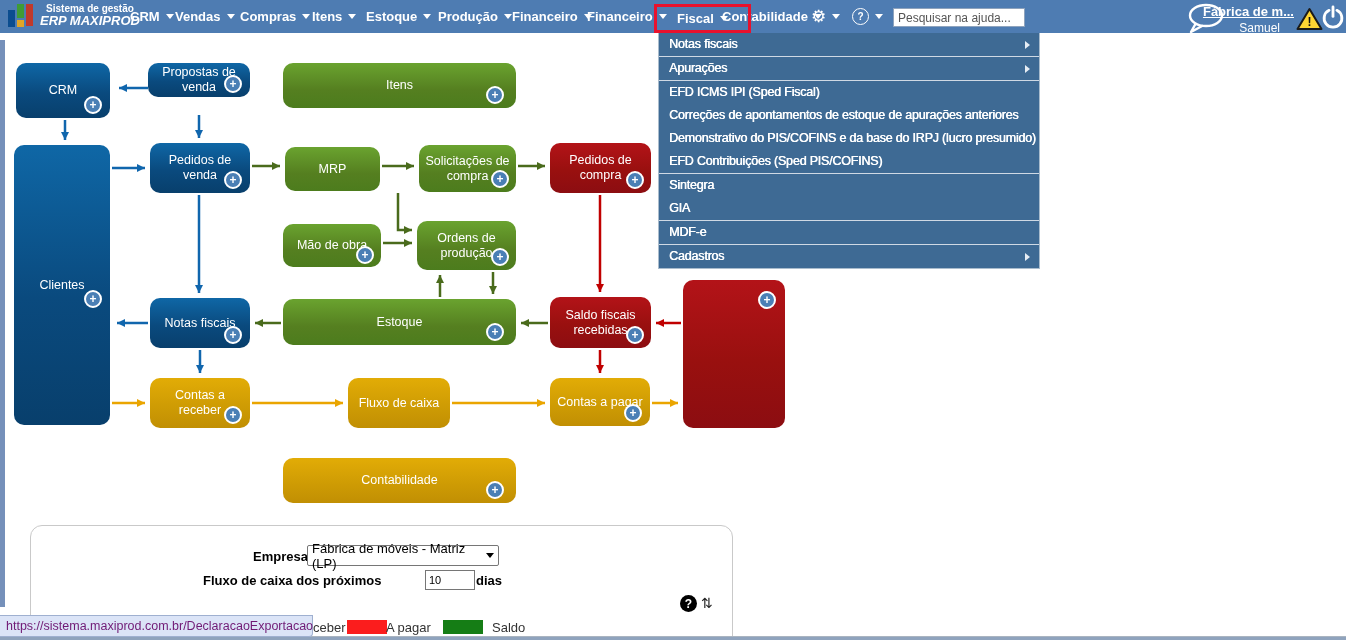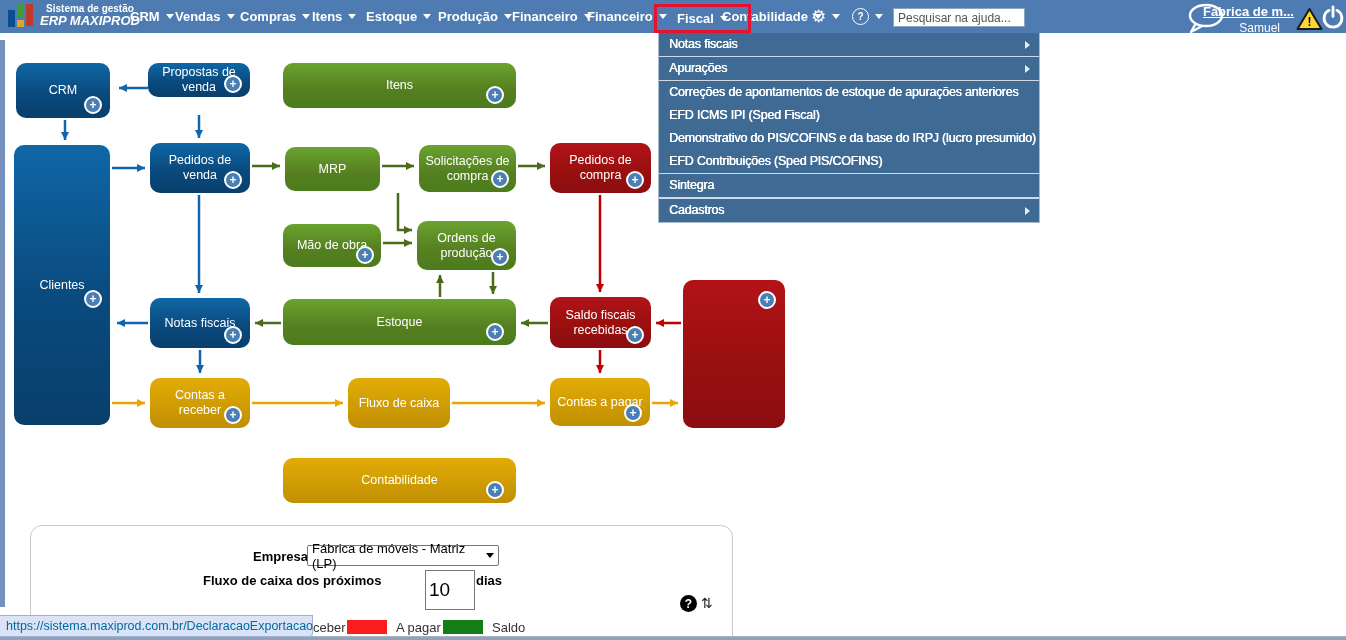--- a/index.html
+++ b/index.html
@@ -61,33 +61,33 @@
   
   .panel{position:absolute;left:30px;top:525px;width:701px;height:140px;background:#fff;
          border:1px solid #c9c9c9;border-radius:12px;z-index:0;}
   .flabel{position:absolute;font-size:13px;font-weight:700;color:#000;z-index:1;}
   .select-box{position:absolute;left:307px;top:545px;width:192px;height:21px;border:1px solid #767676;
               border-radius:2px;background:#fff;display:flex;align-items:center;font-size:13px;color:#000;
               padding:0 4px;box-sizing:border-box;cursor:pointer;z-index:1;}
   .select-box .sel-caret{margin-left:auto;width:0;height:0;border-left:4px solid transparent;
               border-right:4px solid transparent;border-top:5px solid #000;}
   .num-input{position:absolute;left:425px;top:570px;width:42px;height:18px;border:1px solid #767676;
-             font-size:19px;padding:10px 3px;z-index:1;}
+             font-size:11px;padding:0 3px;z-index:1;}
   .help-dot{position:absolute;left:680px;top:595px;width:17px;height:17px;border-radius:50%;background:#000;
             color:#fff;font-size:12px;font-weight:700;display:flex;align-items:center;justify-content:center;
             cursor:pointer;z-index:1;}
   .refresh{position:absolute;left:701px;top:595px;font-size:14px;color:#222;cursor:pointer;z-index:1;}
   
   .legend-label{position:absolute;font-size:13px;color:#333;z-index:1;}
   .swatch{position:absolute;width:40px;height:14px;z-index:1;}
   .sw-red{background:#fb1d1d;}
   .sw-green{background:#157d15;}
   .tooltip{position:absolute;left:0;top:615px;width:300px;height:20px;background:#dbe4f7;
            border:1px solid #9fb0d0;border-left:none;border-radius:0 0 4px 0;z-index:30;
-           font-size:12.5px;color:#0369a1;display:flex;align-items:center;padding:0 6px;}
+           font-size:12.5px;color:#701a75;display:flex;align-items:center;padding:0 6px;}
   .bottom-line{position:absolute;left:0;top:636px;width:1346px;height:1px;background:#aab4c0;}
   .bottom-strip{position:absolute;left:0;top:637px;width:1346px;height:3px;background:#8fa3bd;}
 </style>
 </head>
 <body>
 
 <div class="topbar">
   <div class="logo">
     <div class="logo-mark">
       <i class="lm-blue"></i>
@@ -175,27 +175,29 @@
     <path d="M8.4 5.4 A8.2 8.2 0 1 0 15.6 5.4" fill="none" stroke="#fff" stroke-width="2.6" stroke-linecap="round"></path>
     <line x1="12" y1="2.2" x2="12" y2="11" stroke="#fff" stroke-width="2.6" stroke-linecap="round"></line>
   </svg>
 </div>
 
 <div class="menu">
   <div class="menu-item"><span>Notas fiscais</span><span class="subarrow"></span></div>
   <div class="menu-sep"></div>
   <div class="menu-item"><span>Apurações</span><span class="subarrow"></span></div>
   <div class="menu-sep"></div>
+  <div class="menu-item"><span>EFD ICMS IPI (Sped Fiscal)</span></div>
   <div class="menu-item"><span>Correções de apontamentos de estoque de apurações anteriores</span></div>
-  <div class="menu-item"><span>EFD ICMS IPI (Sped Fiscal)</span></div>
   <div class="menu-item"><span>Demonstrativo do PIS/COFINS e da base do IRPJ (lucro presumido)</span></div>
   <div class="menu-item"><span>EFD Contribuições (Sped PIS/COFINS)</span></div>
   <div class="menu-sep"></div>
   <div class="menu-item"><span>Sintegra</span></div>
-  <div class="menu-sep"></div>
+  <div class="menu-item"><span>GIA</span></div>
+  <div class="menu-sep"></div>
+  <div class="menu-item"><span>MDF-e</span></div>
   <div class="menu-sep"></div>
   <div class="menu-item"><span>Cadastros</span><span class="subarrow"></span></div>
 </div>
 
 <div class="leftstrip"></div>
 
 <div class="fc-box b-blue" style="left:16px;top:63px;width:94px;height:55px">
     <span>CRM</span>
     <span class="plus" style="right:8px;bottom:4px">+</span>
   </div>
@@ -324,20 +326,20 @@
 
 <div class="flabel" style="left:203px;top:573px">Fluxo de caixa dos próximos</div>
 <input class="num-input" value="10" style="">
 <div class="flabel" style="left:476px;top:573px">dias</div>
 
 <div class="help-dot">?</div>
 <div class="refresh">⇅</div>
 
 <div class="legend-label" style="left:290px;top:620px">A receber</div>
 <div class="swatch sw-red" style="left:347px;top:620px"></div>
-<div class="legend-label" style="left:396px;top:620px">A pagar</div>
+<div class="legend-label" style="left:386px;top:620px">A pagar</div>
 <div class="swatch sw-green" style="left:443px;top:620px"></div>
 <div class="legend-label" style="left:492px;top:620px">Saldo</div>
 
 <div class="tooltip">https://sistema.maxiprod.com.br/DeclaracaoExportacao</div>
 
 <div class="bottom-line"></div>
 <div class="bottom-strip"></div>
 
 </body></html>

